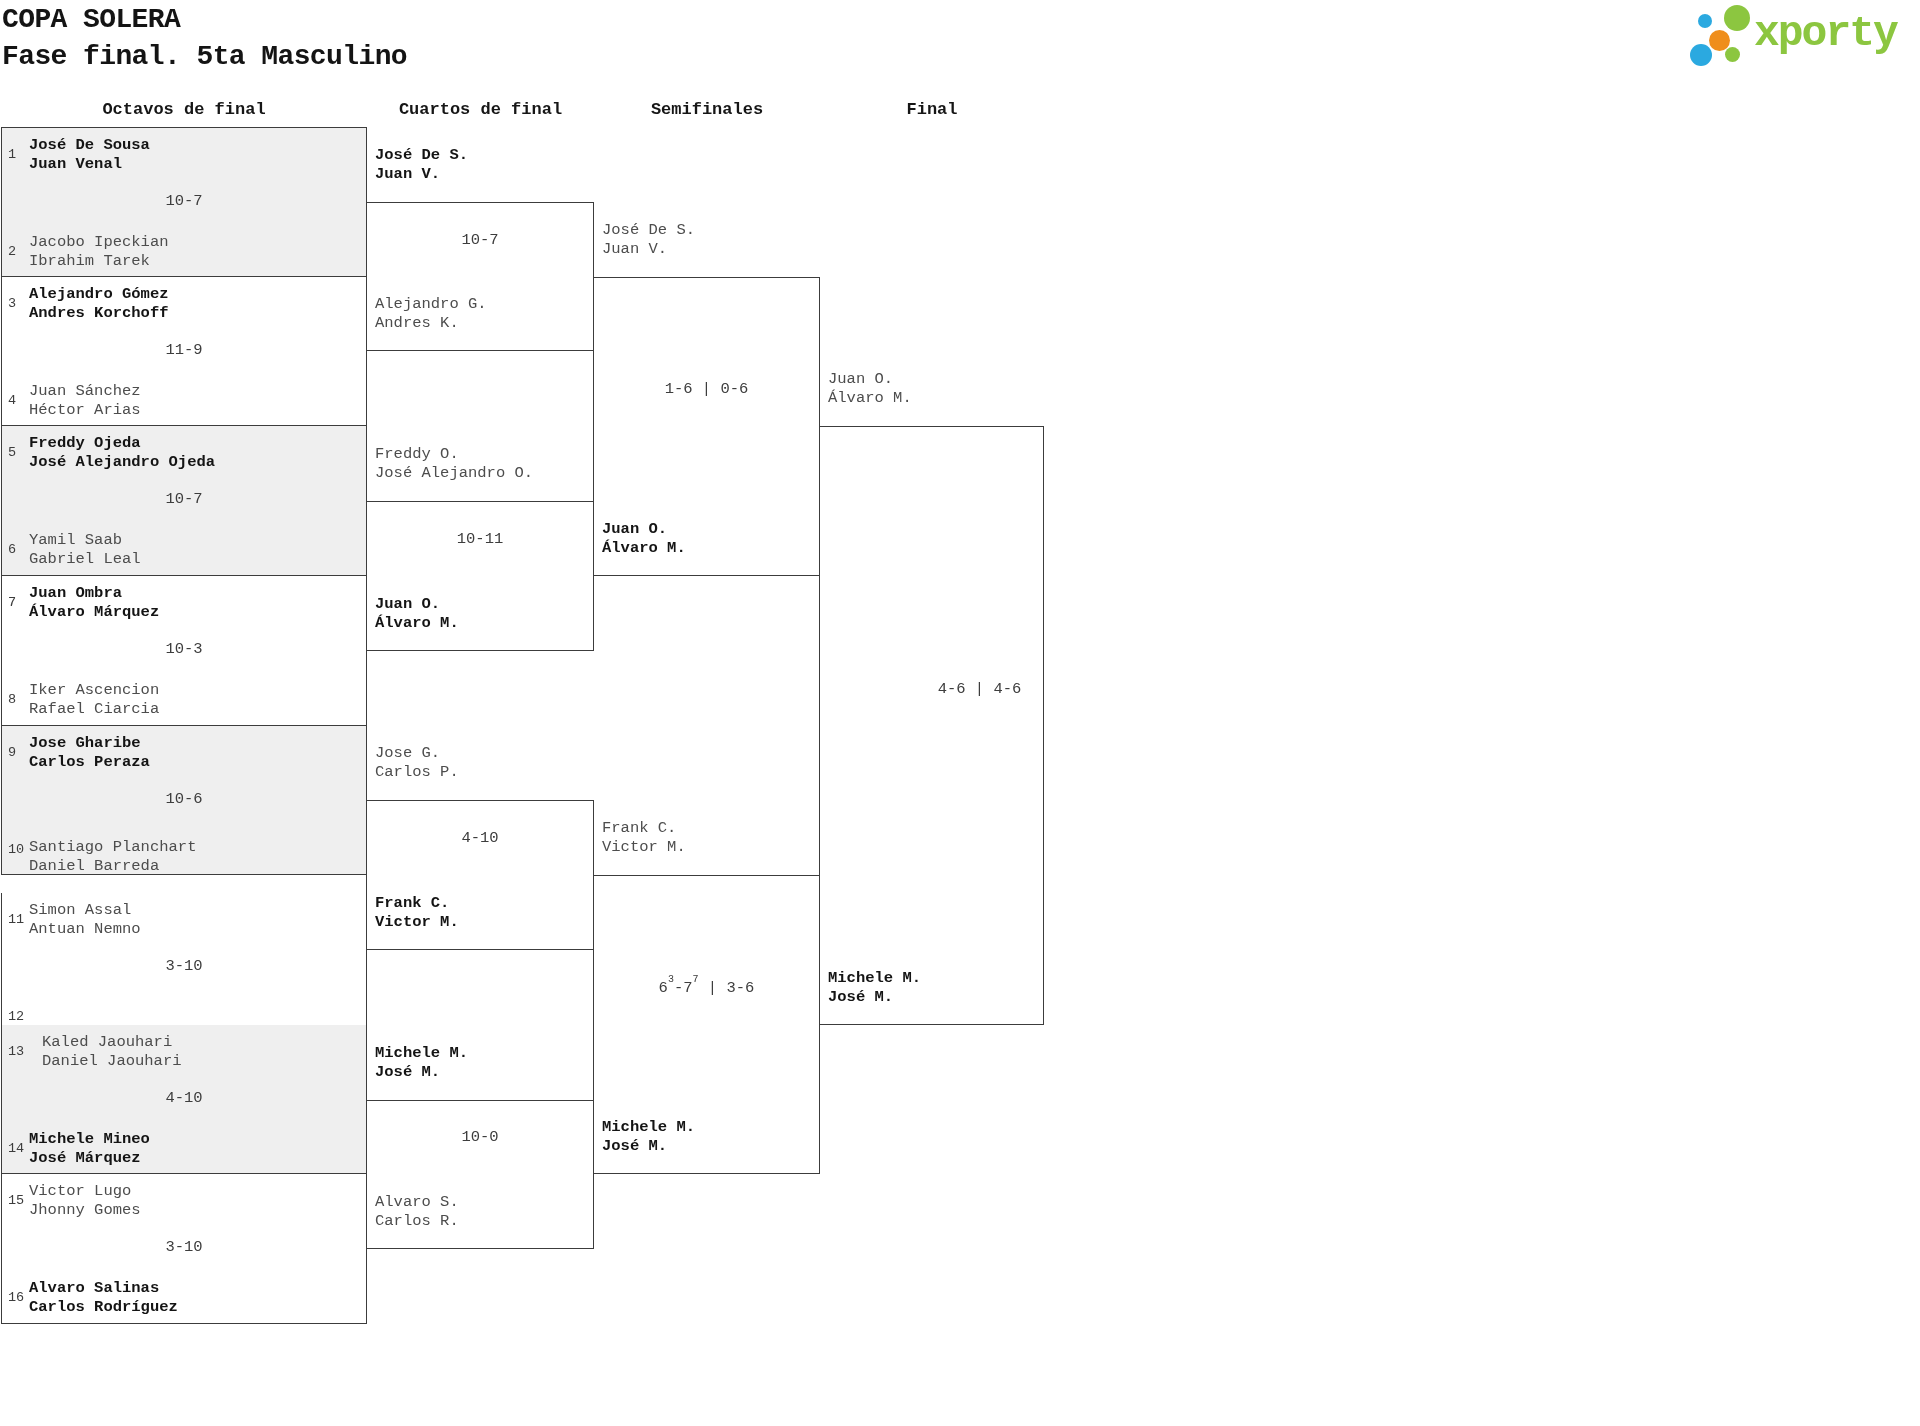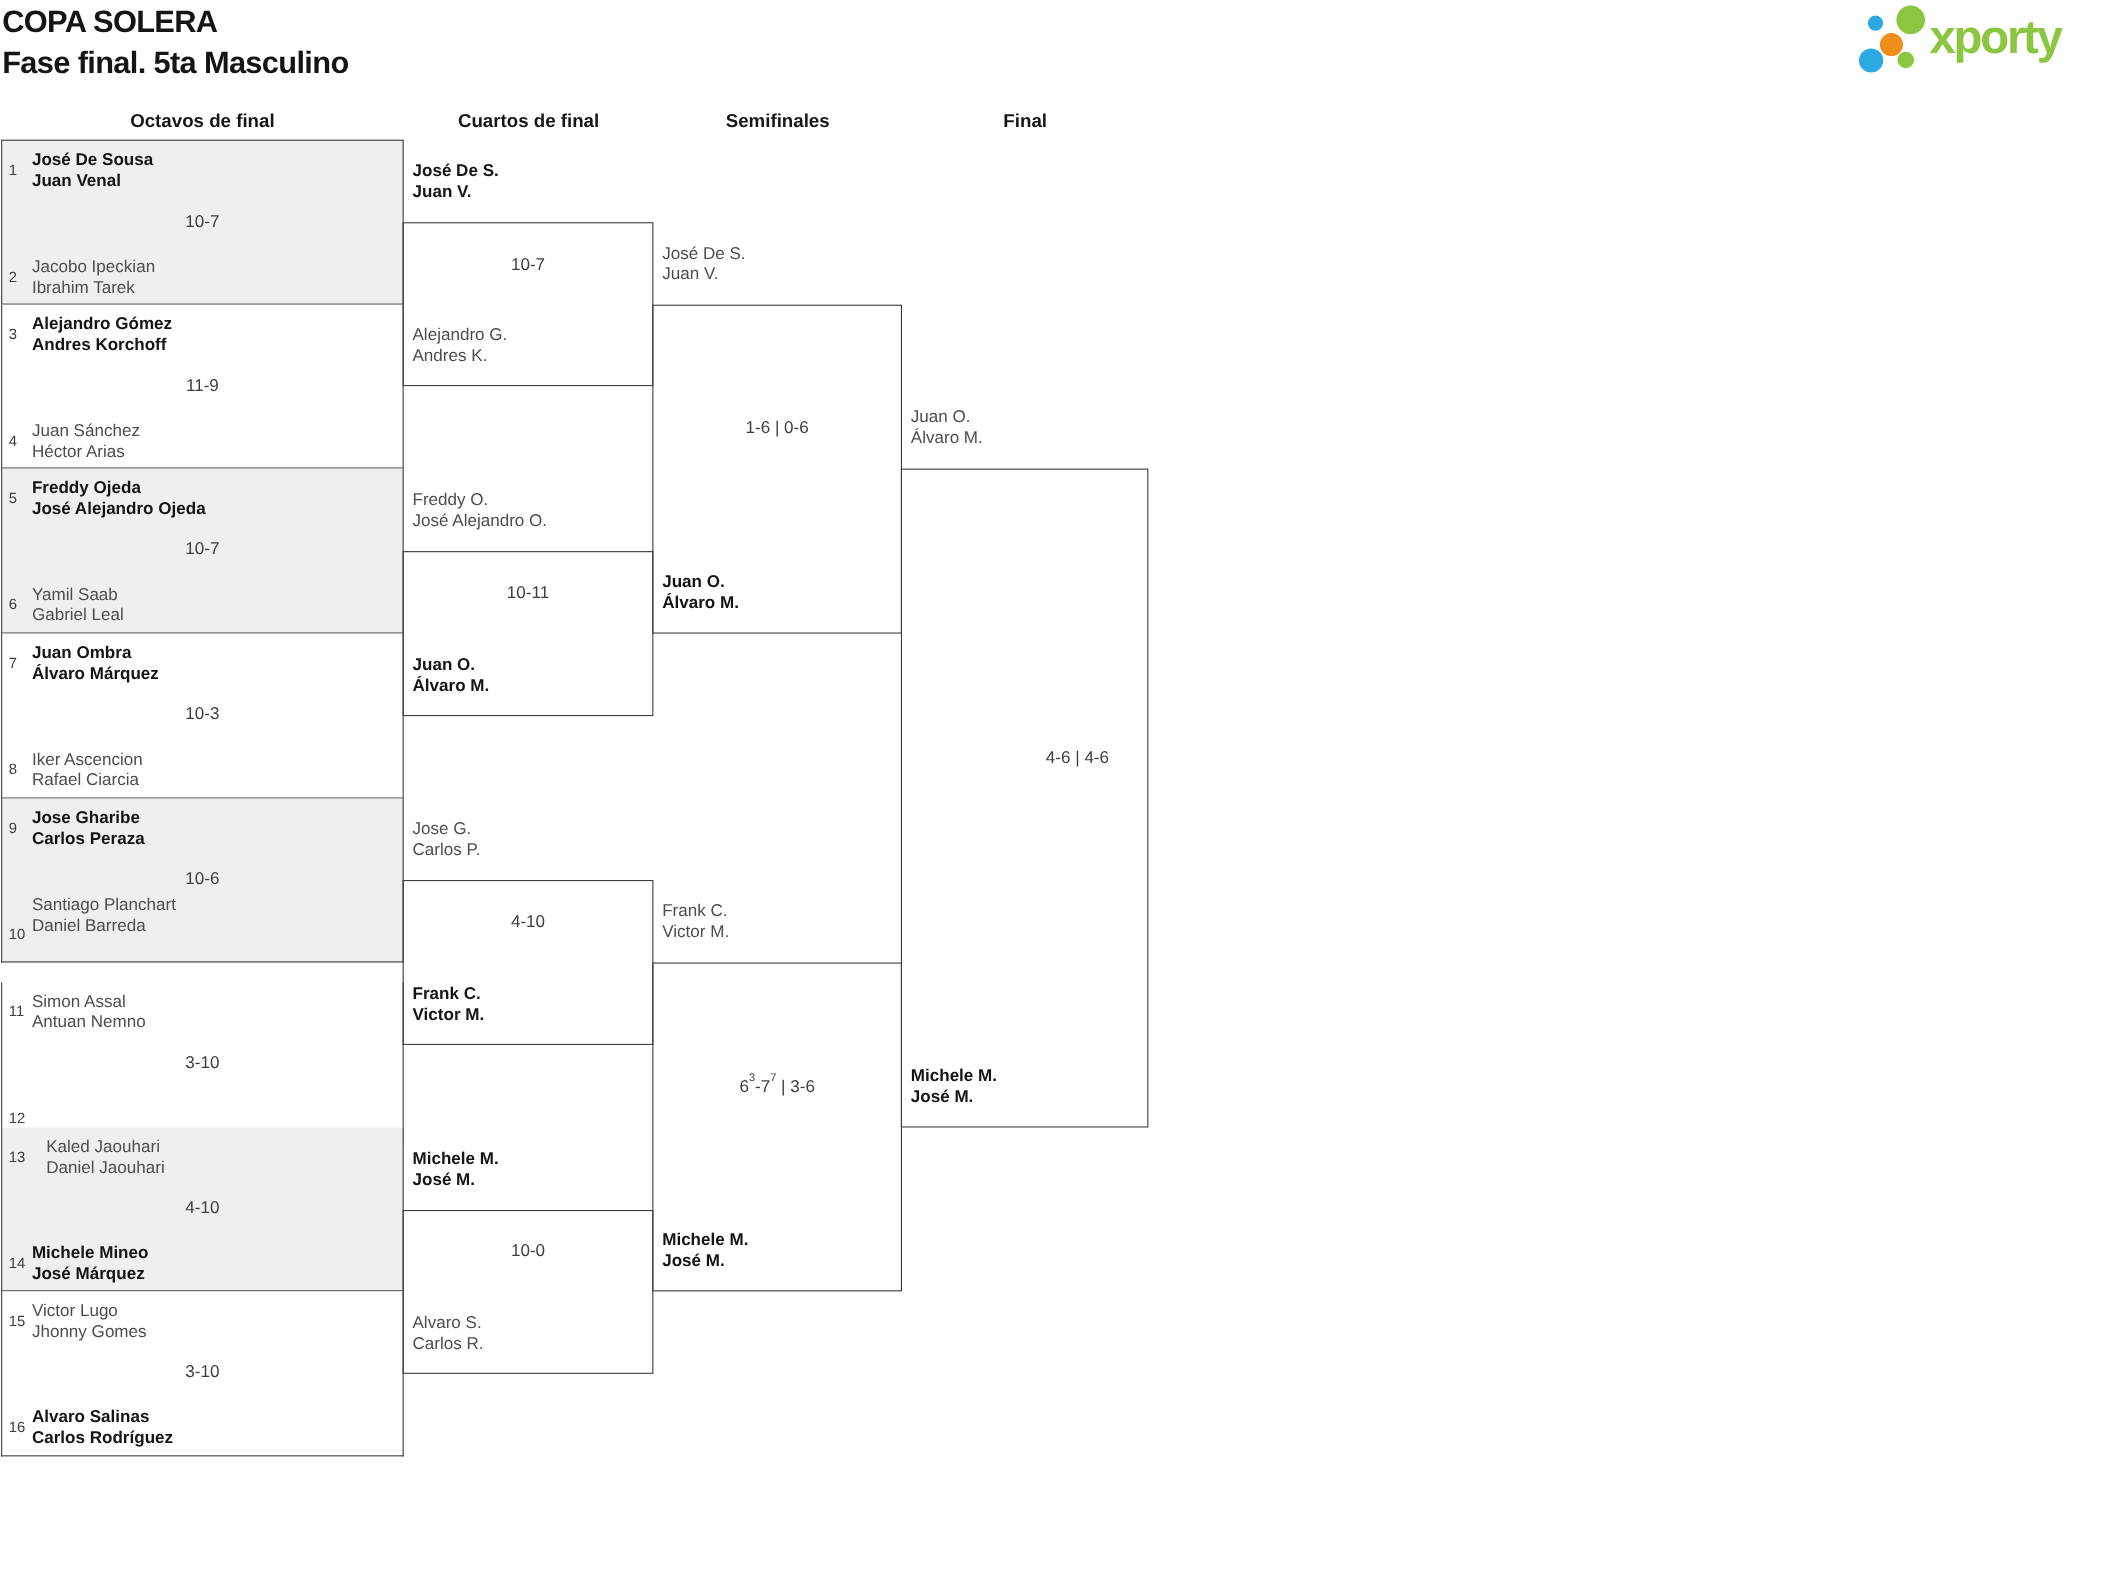--- a/index.html
+++ b/index.html
@@ -2,21 +2,21 @@
 <html style="--green: #8cc640; --blue: #2ba9e0; --orange: #ef8e1b; --border: #3c3c3c; --shade: #efefef; --winner: #141414; --loser: #4d4d4d; --scorec: #3d3d3d;"><head>
 <meta charset="utf-8">
 <style>
   :root{
     --green:#8cc640; --blue:#2ba9e0; --orange:#ef8e1b;
     --border:#3c3c3c; --shade:#efefef;
     --winner:#141414; --loser:#4d4d4d; --scorec:#3d3d3d;
   }
   html,body{margin:0;padding:0;background:#fff;}
   .stage{position:relative;width:1920px;height:1426px;overflow:hidden;background:#fff;
-         font-family:Liberation Sans, sans-serif;color:#141414;}
+         font-family:Liberation Mono, monospace;color:#141414;}
   .stage *{box-sizing:border-box;}
   .title{position:absolute;left:2px;top:1px;font-size:28px;line-height:37px;font-weight:700;
          letter-spacing:-0.6px;color:#141414;white-space:nowrap;}
   .rh{position:absolute;top:99px;width:220px;font-size:17px;line-height:21px;font-weight:600;
       text-align:center;color:#161616;white-space:nowrap;}
   .box16{position:absolute;border:1px solid var(--border);border-top:none;background:#fff;}
   .box16.first{border-top:1px solid var(--border);}
   .box16.shaded{background:var(--shade);}
   .rect{position:absolute;border:1px solid var(--border);background:transparent;}
   .names{position:absolute;font-size:15.5px;line-height:19px;color:var(--loser);white-space:nowrap;}
@@ -116,21 +116,21 @@
         </div>
       </div>
       <div class="box16 shaded" style="left: 1px; top: 725.5px; width: 366px; height: 149.625px;">
         <div class="seed" style="top: 8px;">9</div>
         <div class="names win" style="left: 27px; top: 8px; width: 320px;">
           <div>Jose Gharibe</div>
           <div>Carlos Peraza</div>
         </div>
         <div class="score" style="left: 0px; top: 64px; width: 364px;">10-6</div>
         <div class="seed" style="top: 105px;">10</div>
-        <div class="names" style="left: 27px; top: 87px; width: 320px;">
+        <div class="names" style="left: 27px; top: 112px; width: 320px;">
           <div>Santiago Planchart</div>
           <div>Daniel Barreda</div>
         </div>
       </div>
       <div class="box16" style="left: 1px; top: 893px; width: 366px; height: 149.625px;">
         <div class="seed" style="top: 8px;">11</div>
         <div class="names" style="left: 27px; top: 8px; width: 320px;">
           <div>Simon Assal</div>
           <div>Antuan Nemno</div>
         </div>

